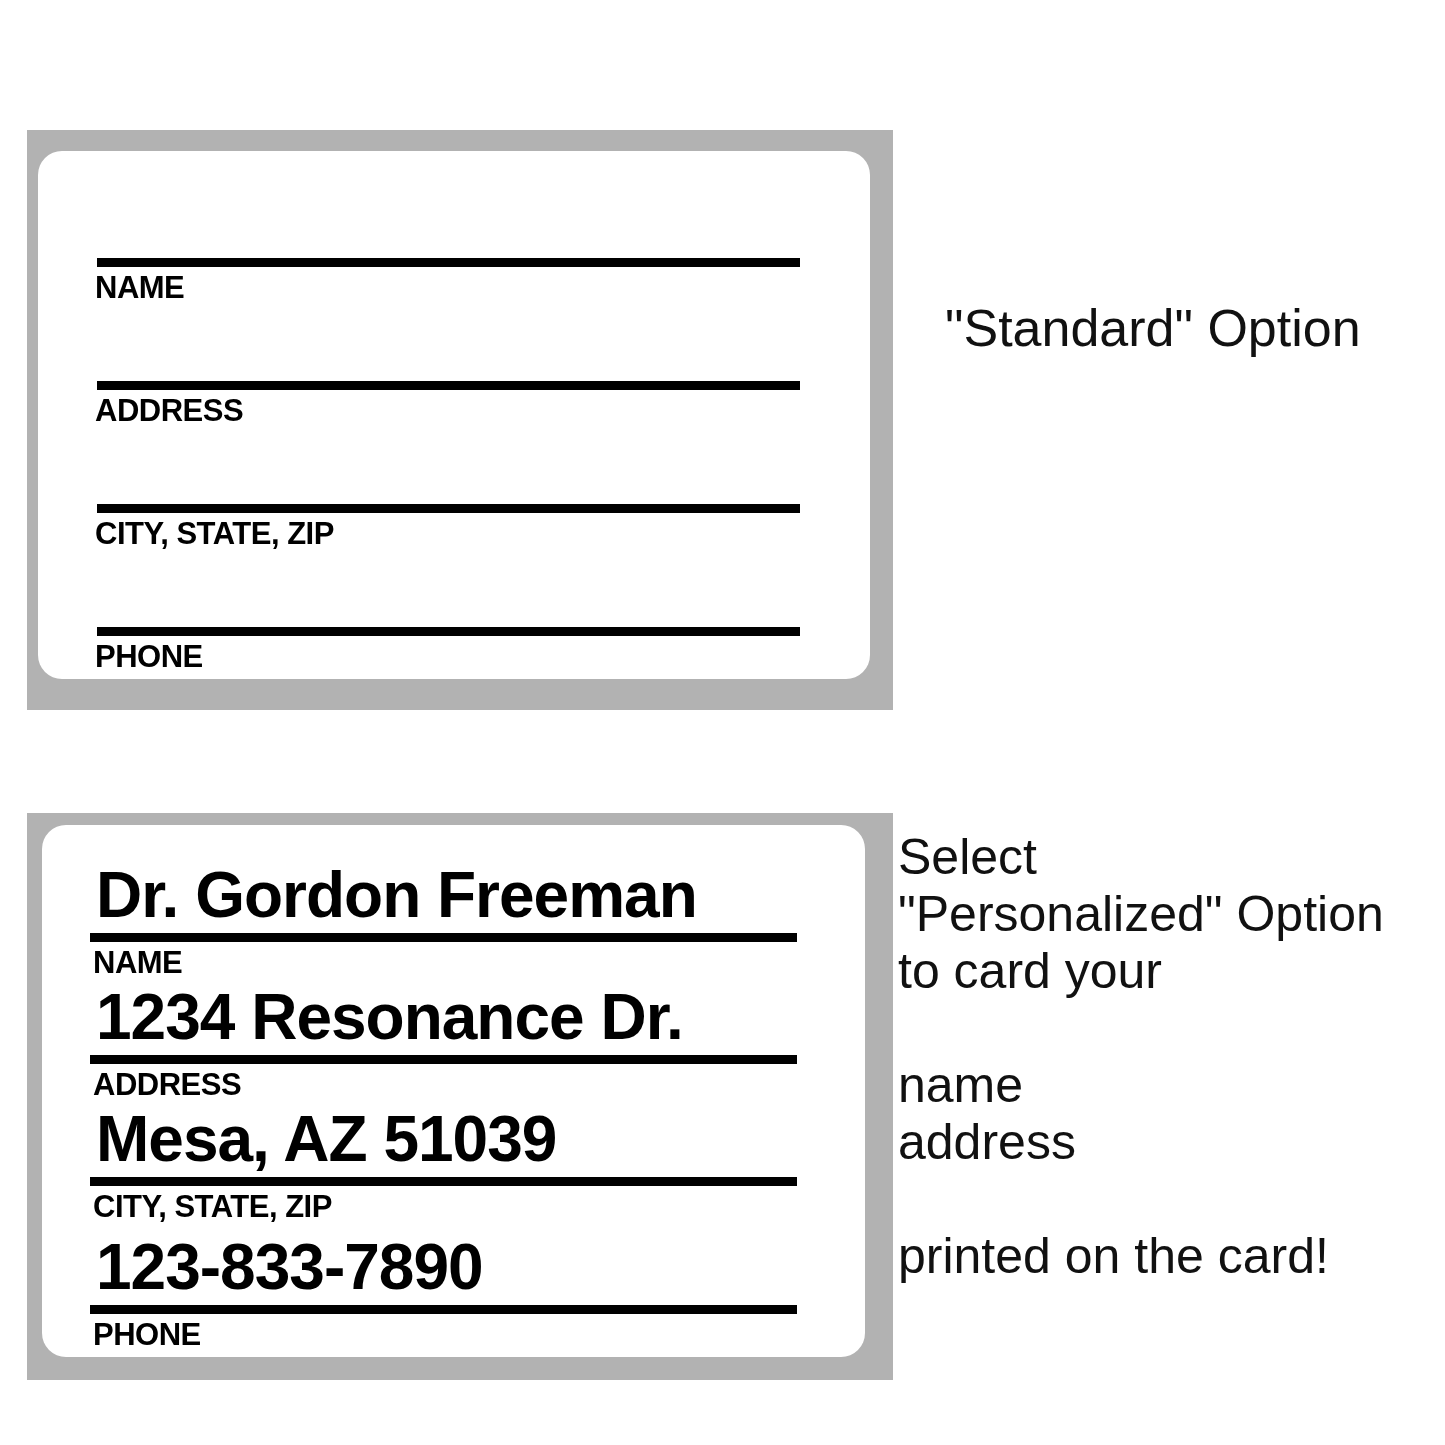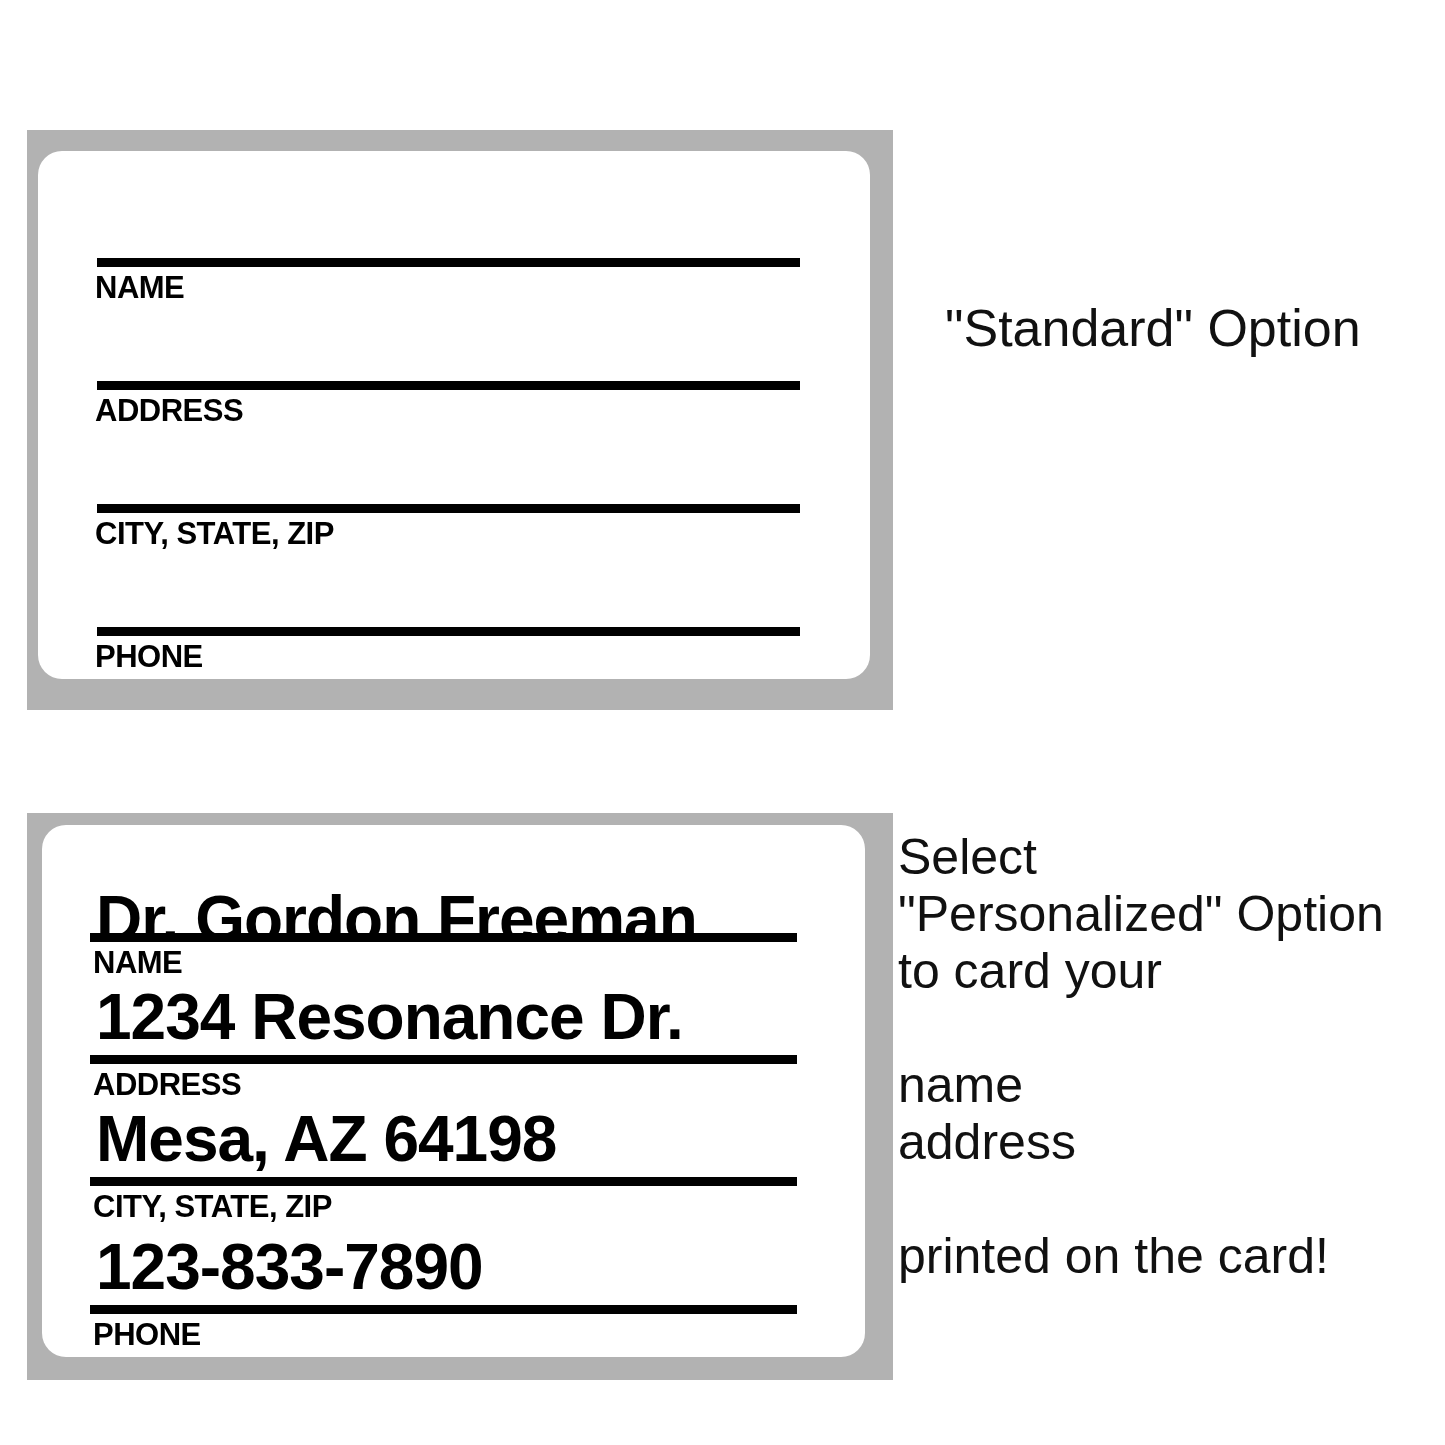--- a/index.html
+++ b/index.html
@@ -99,21 +99,21 @@
   .field-value {
     position: absolute;
     left: 54px;
     font-size: 64px;
     font-weight: bold;
     letter-spacing: -1px;
     color: #000000;
     white-space: nowrap;
     line-height: 64px;
   }
-  .card-personalized .value-1 { top: 38px; margin-top: 24px; }
+  .card-personalized .value-1 { top: 38px; }
   .card-personalized .value-2 { top: 160px; }
   .card-personalized .value-3 { top: 282px; }
   .card-personalized .value-4 { top: 410px; }
 
   
   .caption-standard {
     position: absolute;
     left: 945px;
     top: 300px;
     font-size: 52px;
@@ -163,21 +163,21 @@
     <div class="card-inner">
 
       <div class="field-value value-1">Dr. Gordon Freeman</div>
       <div class="field-line line-1"></div>
       <div class="field-label label-1">NAME</div>
 
       <div class="field-value value-2">1234 Resonance Dr.</div>
       <div class="field-line line-2"></div>
       <div class="field-label label-2">ADDRESS</div>
 
-      <div class="field-value value-3">Mesa, AZ 64198</div>
+      <div class="field-value value-3">Mesa, AZ 51039</div>
       <div class="field-line line-3"></div>
       <div class="field-label label-3">CITY, STATE, ZIP</div>
 
       <div class="field-value value-4">123-833-7890</div>
       <div class="field-line line-4"></div>
       <div class="field-label label-4">PHONE</div>
 
     </div>
   </section>
 

